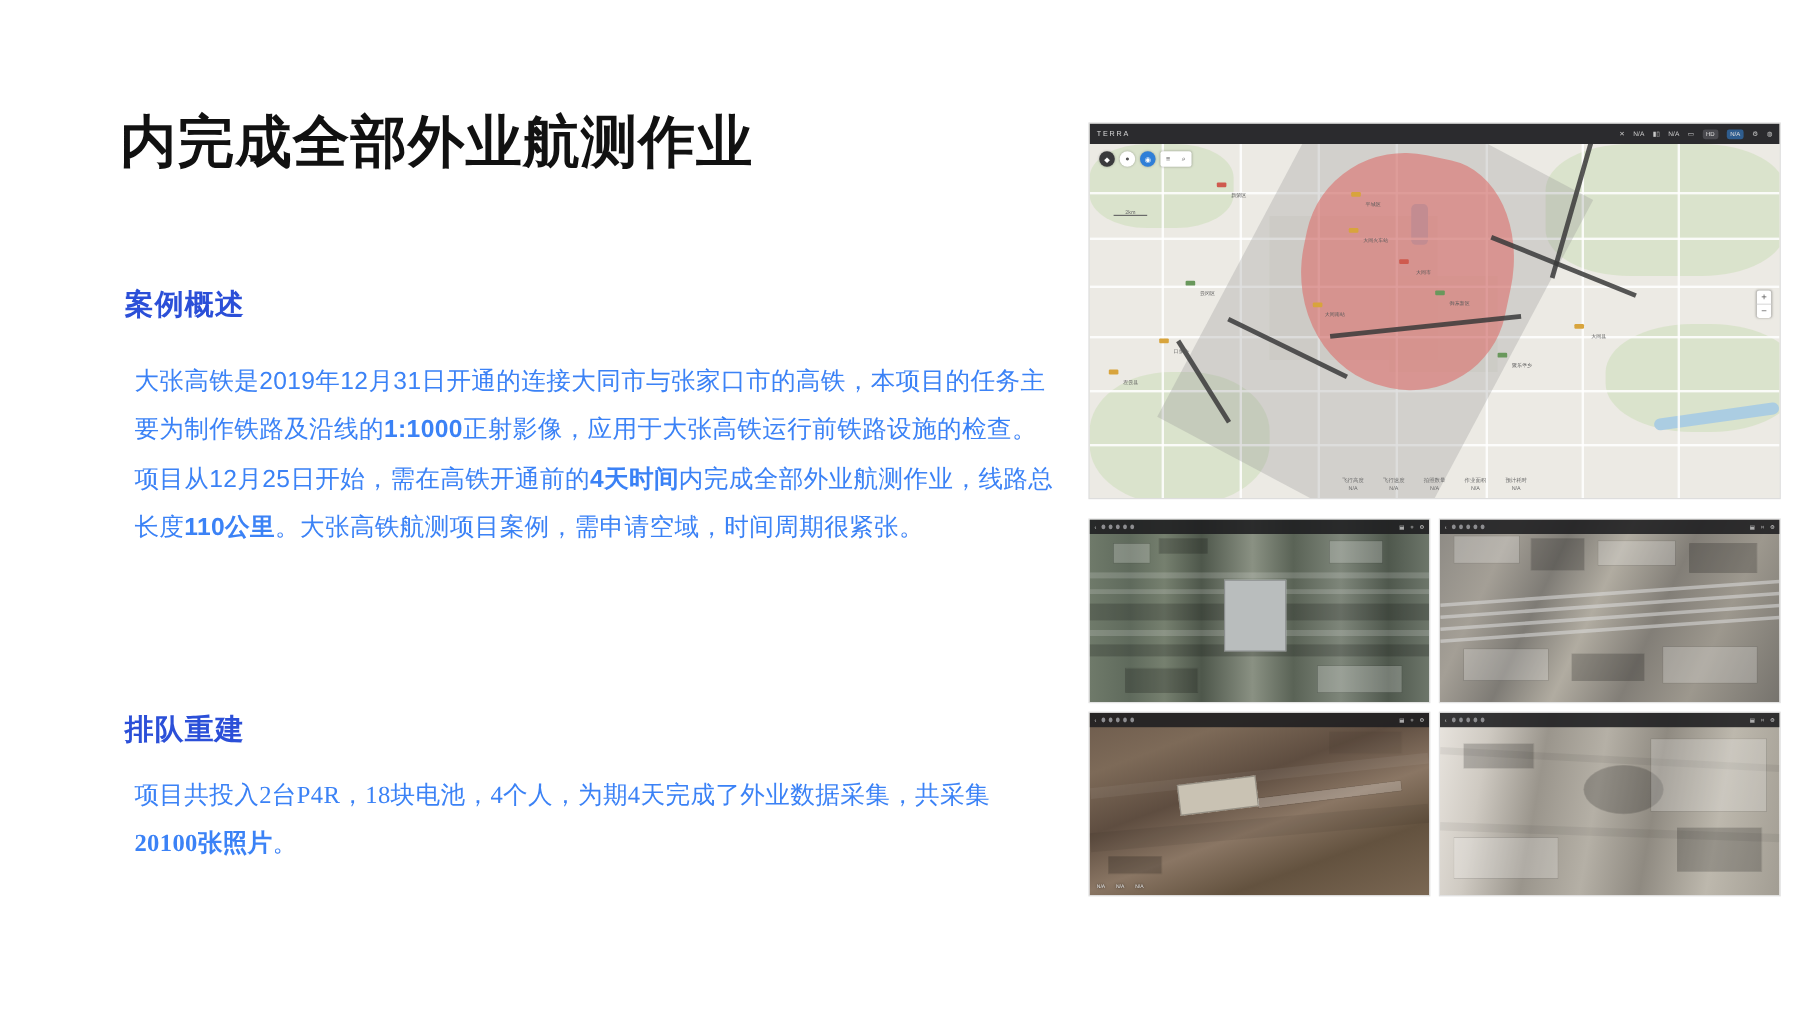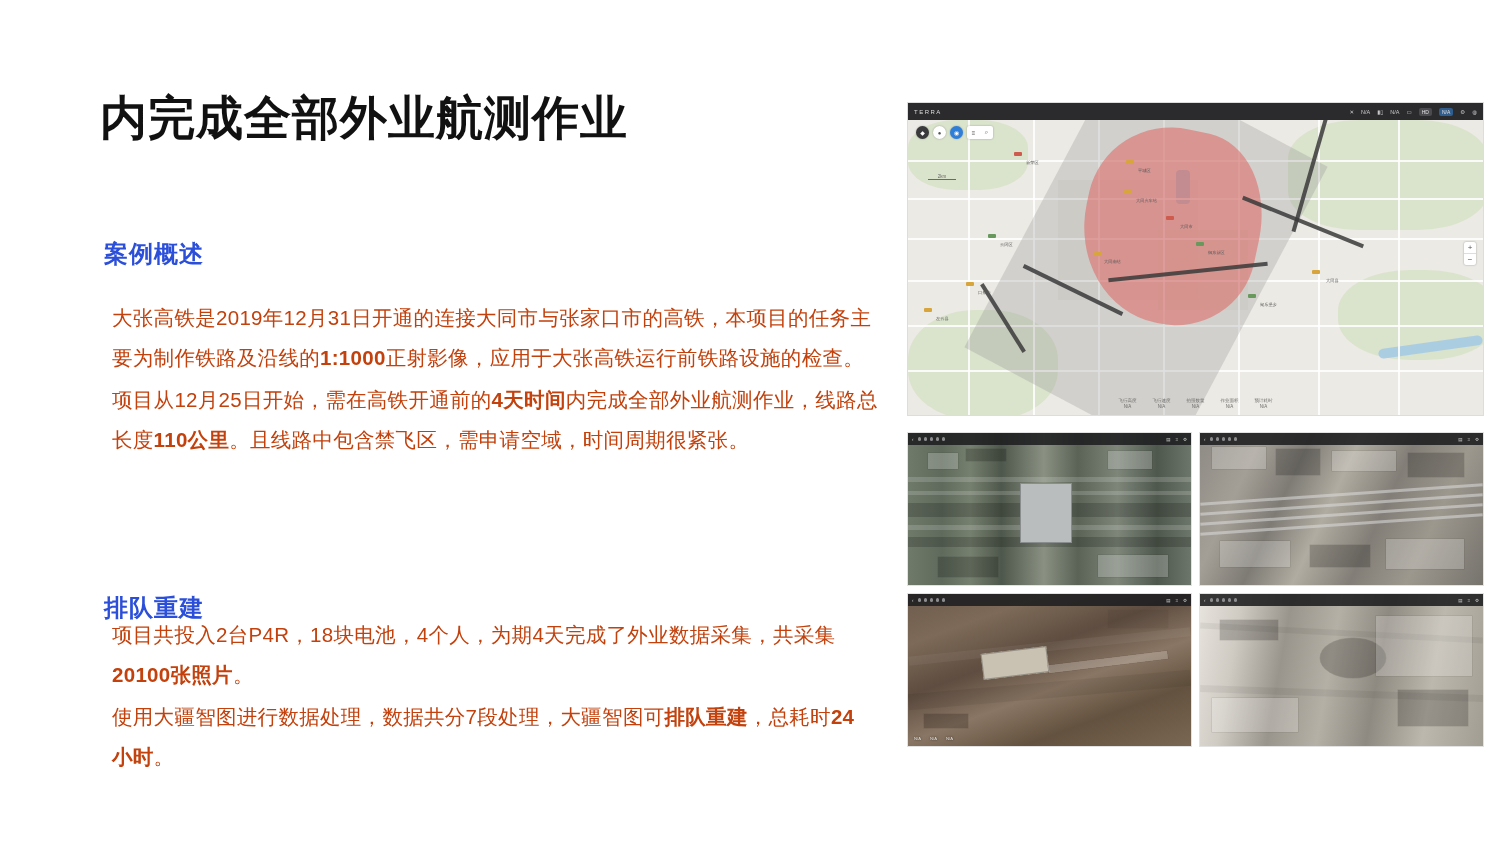--- a/index.html
+++ b/index.html
@@ -46,25 +46,25 @@
   .section-head {
     color: #2b4fd8;
     font-size: 24px;
     font-weight: bold;
     margin: 0;
     letter-spacing: 1px;
   }
   .sec1-head { position: absolute; left: 4px; top: 146px; }
   .sec1-body { position: absolute; left: 12px; top: 206px; width: 772px; }
   .sec2-head { position: absolute; left: 4px; top: 500px; }
-  .sec2-body { position: absolute; left: 12px; top: 523px; width: 760px; }
+  .sec2-body { position: absolute; left: 12px; top: 552px; width: 760px; font-family: Liberation Serif, serif; }
 
   .para {
     font-size: 20.5px;
-    color: #c2410c;
+    color: #3b82f6;
     line-height: 1.95;
     margin: 0;
     letter-spacing: 0.3px;
   }
   .para + .para { margin-top: 2px; }
   .b { font-weight: bold; }
 
   
   .right-col {
     position: absolute;
@@ -332,32 +332,29 @@
 
     <h1 class="title">内完成全部外业航测作业</h1>
 
     <h2 class="section-head sec1-head">案例概述</h2>
 
     <div class="sec1-body">
       <p class="para">
         <span>大张高铁是2019年12月31日开通的连接大同市与张家口市的高铁，本项目的任务主要为制作铁路及沿线的</span><span class="b">1:1000</span><span>正射影像，应用于大张高铁运行前铁路设施的检查。</span>
       </p>
       <p class="para">
-        <span>项目从12月25日开始，需在高铁开通前的</span><span class="b">4天时间</span><span>内完成全部外业航测作业，线路总长度</span><span class="b">110公里</span><span>。且线路中包含禁飞区，需申请空域，时间周期很紧张。</span>
+        <span>项目从12月25日开始，需在高铁开通前的</span><span class="b">4天时间</span><span>内完成全部外业航测作业，线路总长度</span><span class="b">110公里</span><span>。大张高铁航测项目案例，需申请空域，时间周期很紧张。</span>
       </p>
     </div>
 
     <h2 class="section-head sec2-head">排队重建</h2>
 
     <div class="sec2-body">
       <p class="para">
         <span>项目共投入2台P4R，18块电池，4个人，为期4天完成了外业数据采集，共采集</span><span class="b">20100张照片</span><span>。</span>
-      </p>
-      <p class="para">
-        <span>使用大疆智图进行数据处理，数据共分7段处理，大疆智图可</span><span class="b">排队重建</span><span>，总耗时</span><span class="b">24小时</span><span>。</span>
       </p>
     </div>
   </div>
 
   <div class="right-col">
 
     <div class="map-shot">
 
       <div class="map-topbar">
         <span class="map-logo">TERRA</span>

